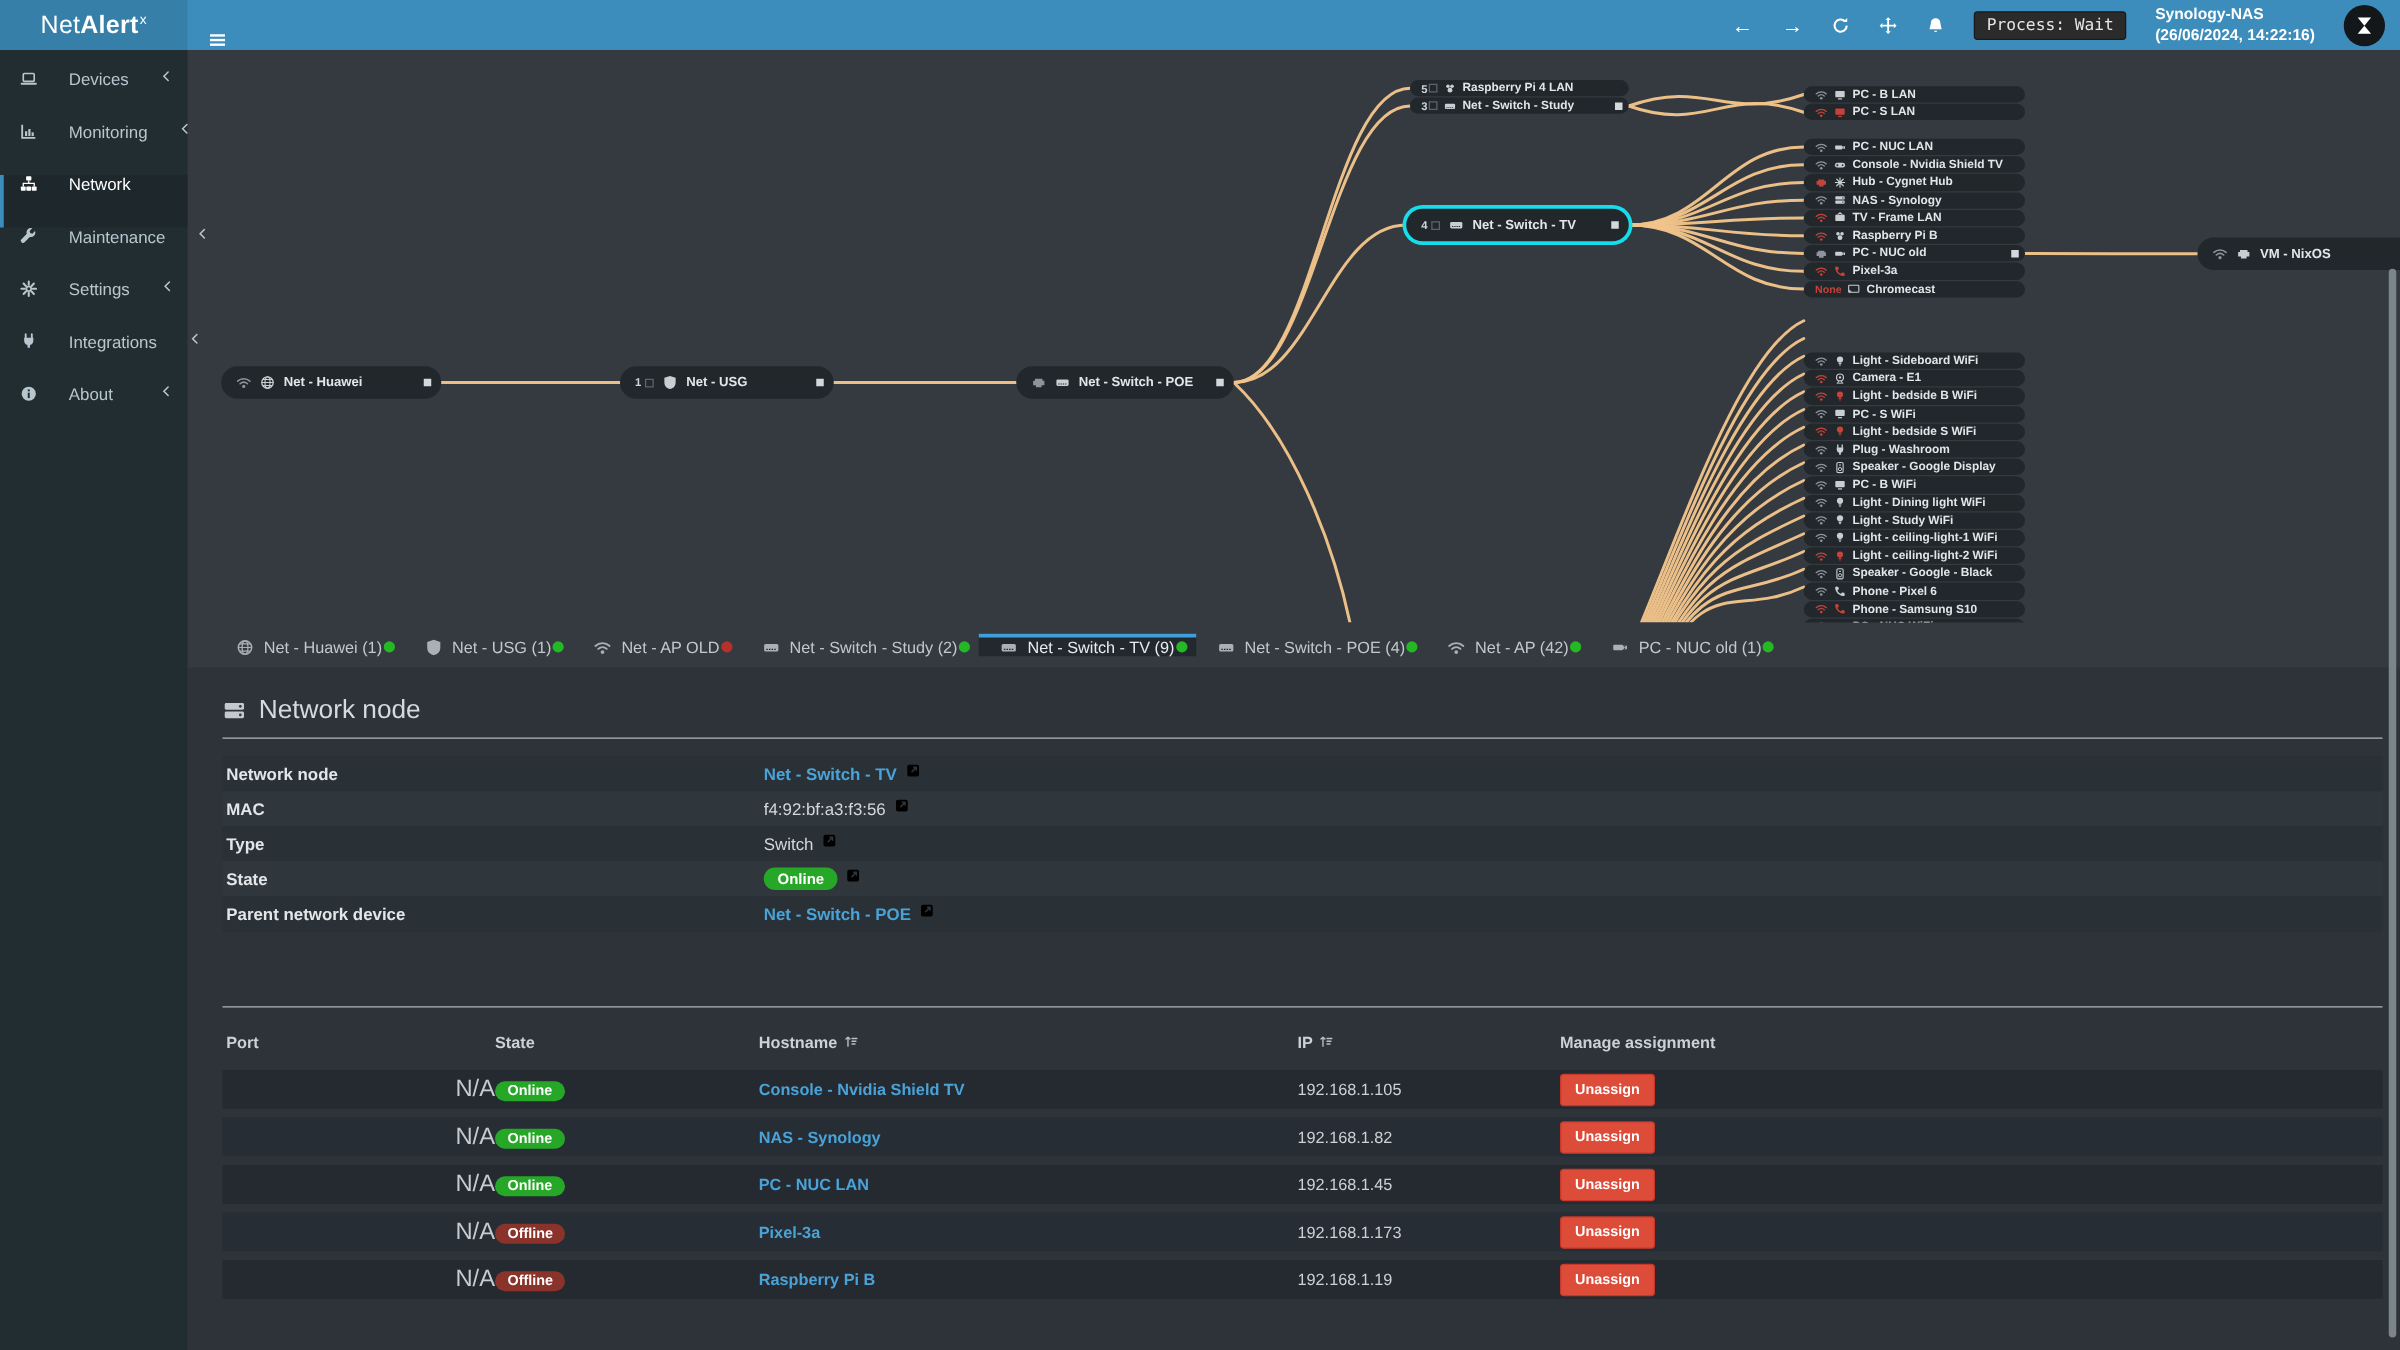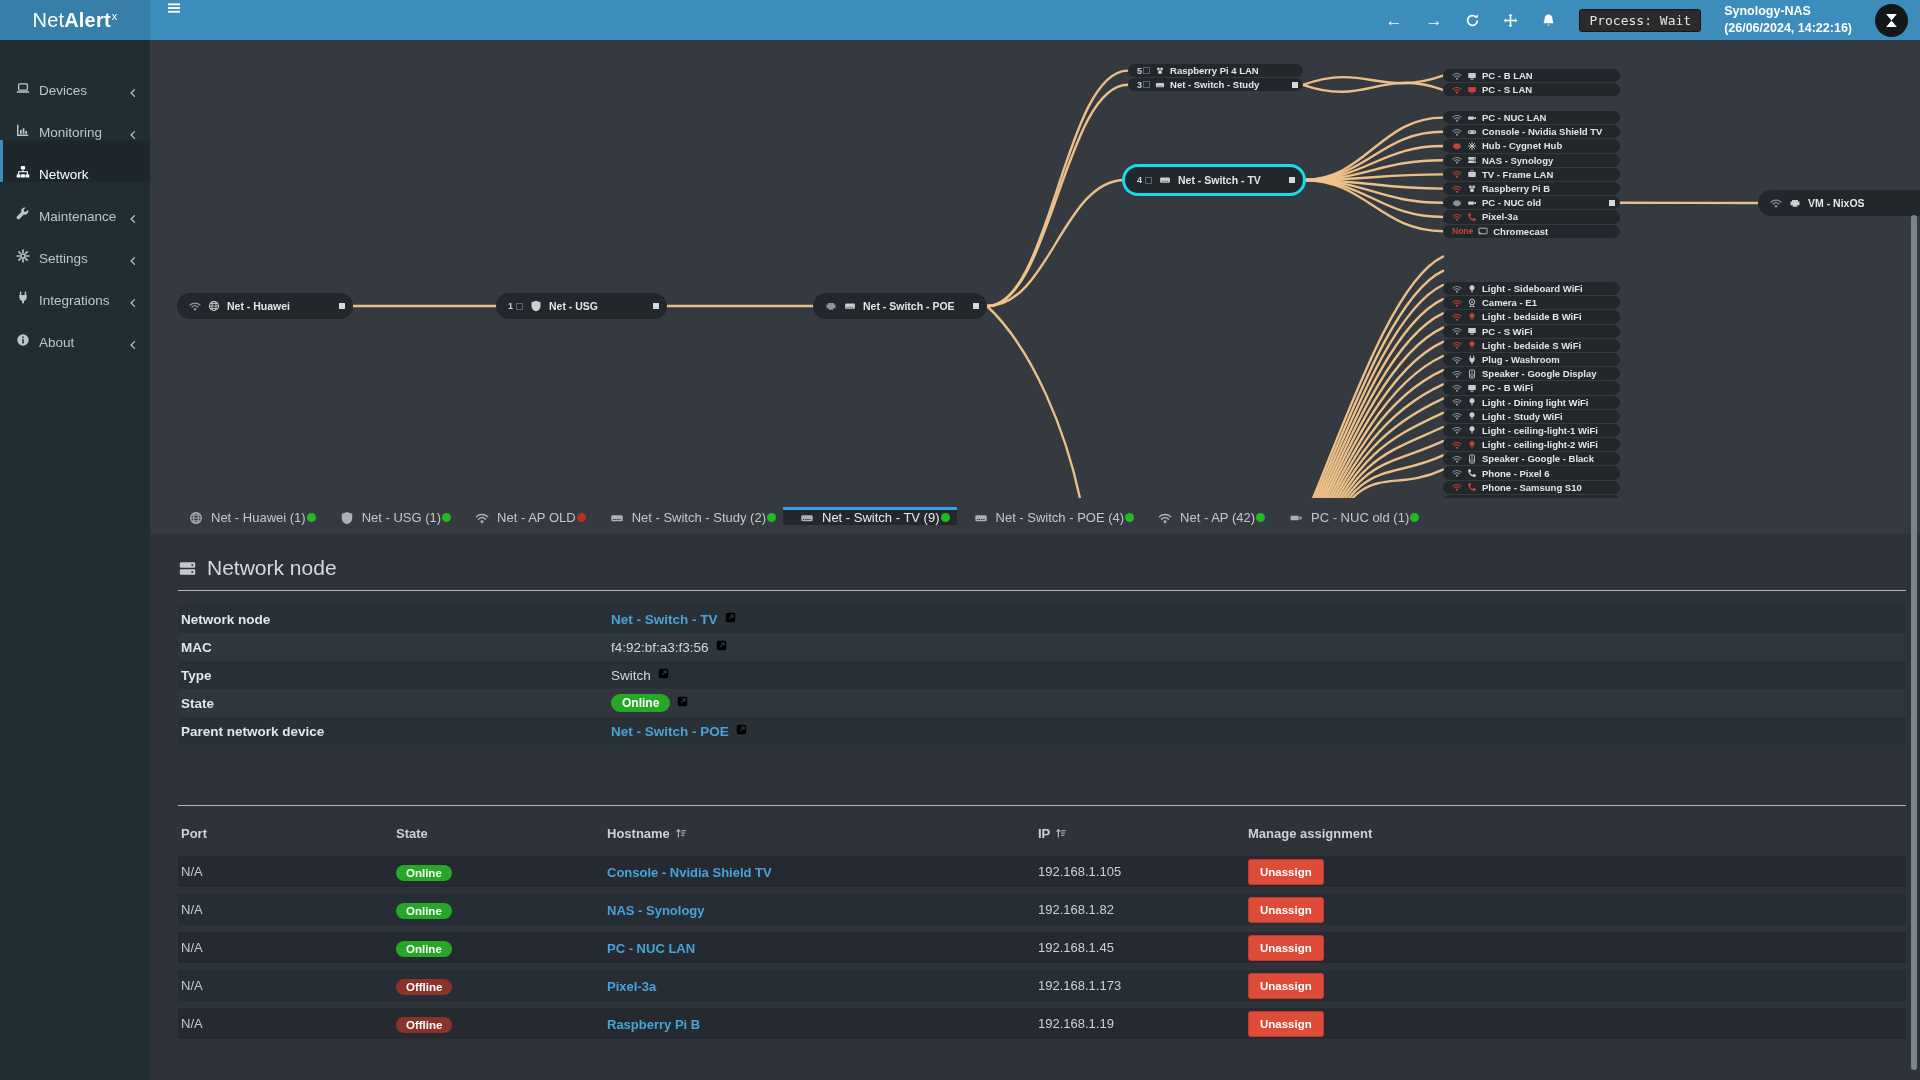--- a/index.html
+++ b/index.html
@@ -1,36 +1,36 @@
 <!DOCTYPE html>
 <html><head>
 <meta charset="utf-8">
 <style>
   html,body{margin:0;padding:0;width:1920px;height:1080px;overflow:hidden;background:#343a40;
     font-family:"Liberation Sans",sans-serif;-webkit-font-smoothing:antialiased;}
   .ic{width:11px;height:11px;fill:currentColor;flex:none;display:inline-block}
   
-  .topbar{position:absolute;left:0;top:0;width:1920px;height:40px;background:#3c8dbc;display:flex;align-items:flex-start;z-index:30}
+  .topbar{position:absolute;left:0;top:0;width:1920px;height:40px;background:#3c8dbc;display:flex;align-items:flex-end;z-index:30}
   .logo{width:150px;height:40px;background:#367fa9;color:#fff;display:flex;align-items:center;justify-content:center;
     font-size:20px;letter-spacing:.2px}
   .logo b{font-weight:bold}.logo sup{font-size:11px;margin-left:1px;margin-top:-8px}
   .hamburger{margin-left:16px;color:#fff;cursor:pointer;display:flex}
   .hamburger .ic{width:16px;height:16px}
   .top-right{position:absolute;right:12px;top:0;height:40px;display:flex;align-items:center;gap:23px;color:#fff}
   .tbico{display:flex;align-items:center;color:#fff;cursor:pointer}
   .tbico .ic{width:15px;height:15px}
   .arrowchar{font-size:17px;line-height:1;cursor:pointer}
   .process-badge{font-family:"DejaVu Sans Mono",monospace;font-size:13px;color:#e5e5e5;background:#2b2b2b;
     border:1px solid #191919;border-radius:3px;padding:3px 9px}
   .hostblock{font-size:12.5px;font-weight:bold;line-height:1.35;color:#fff}
   .avatar{width:33px;height:33px;border-radius:50%;background:#14171a;display:flex;align-items:center;justify-content:center;color:#fff;overflow:hidden}
   .avatar .ic{width:19px;height:19px}
   
   .sidebar{position:absolute;left:0;top:40px;width:150px;bottom:0;background:#222d32;z-index:20;padding-top:16px}
-  .sbitem{display:flex;align-items:flex-end;gap:9px;height:42px;padding:0 12px 0 13px;color:#b8c7ce;font-size:13.5px;cursor:pointer;border-left:3px solid transparent}
+  .sbitem{display:flex;align-items:flex-start;gap:25px;height:42px;padding:0 12px 0 13px;color:#b8c7ce;font-size:13.5px;cursor:pointer;border-left:3px solid transparent}
   .sbitem .ic{width:14px;height:14px}
   .sbitem .sblabel{flex:1}
   .sbitem .chev{display:flex;color:#b8c7ce}.sbitem .chev .ic{width:10px;height:10px}
   .sbitem.active{background:#1e282c;border-left:3px solid #3c8dbc;color:#fff}
   
   .main{position:absolute;left:150px;top:40px;right:0;bottom:0;background:#343a40}
   
   .diagram{position:relative;width:1770px;height:458px;overflow:hidden;background:#343a40}
   #edges{position:absolute;left:0;top:0}
   #edges path{stroke:#f2c38a;stroke-width:2.4;fill:none;stroke-linecap:round;opacity:.97}
@@ -74,21 +74,21 @@
   .th{font-size:13px;font-weight:bold;color:#ccd1d5;display:flex;align-items:center;gap:5px}
   .th .sort{display:none;color:#b9bfc4}.th .sort.show{display:flex}
   .sort .ic{width:12px;height:12px}
   .c-port{width:218px;padding-left:3px;box-sizing:border-box}
   .c-state{width:211px}
   .c-host{width:431px}
   .c-ip{width:210px}
   .c-act{flex:1}
   .trow{display:flex;align-items:center;height:31px;margin-bottom:7px}
   .trow:nth-child(odd){background:#242a30}.trow:nth-child(even){background:#272d34}
-  .trow .c-port{text-align:left;font-size:13px;color:#c6cbd0}
+  .trow .c-port{text-align:right;font-size:19px;color:#c6cbd0}
   .badge{display:inline-block;color:#fff;font-weight:bold;font-size:11.5px;border-radius:10px;padding:2px 10px}
   .badge.online{background:#27a727}.badge.offline{background:#8a332b}
   .hostlink{font-size:13px;font-weight:bold;color:#4aa3d8;cursor:pointer}
   .ipv{font-size:13px;color:#ccd1d5}
   .unassign{background:#dd4b39;border:1px solid #c8382a;color:#fff;font-family:"Liberation Sans",sans-serif;
     font-size:11.5px;font-weight:bold;border-radius:3px;padding:6px 11px;cursor:pointer}
   .scrollbar{position:absolute;right:3px;top:215px;width:6px;height:855px;background:#7c848c;border-radius:3px;z-index:40}
 </style>
 </head>
 <body>

